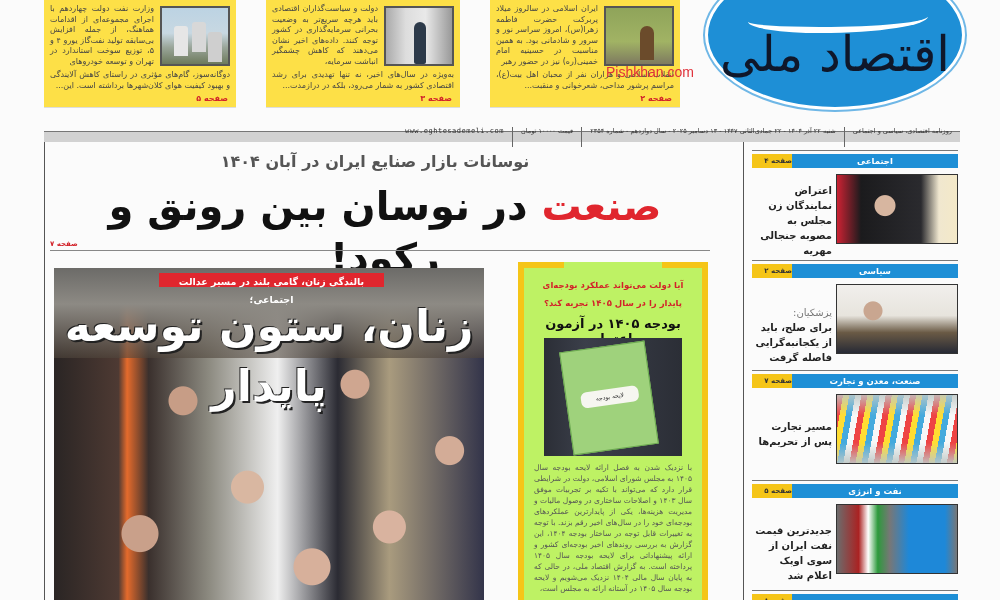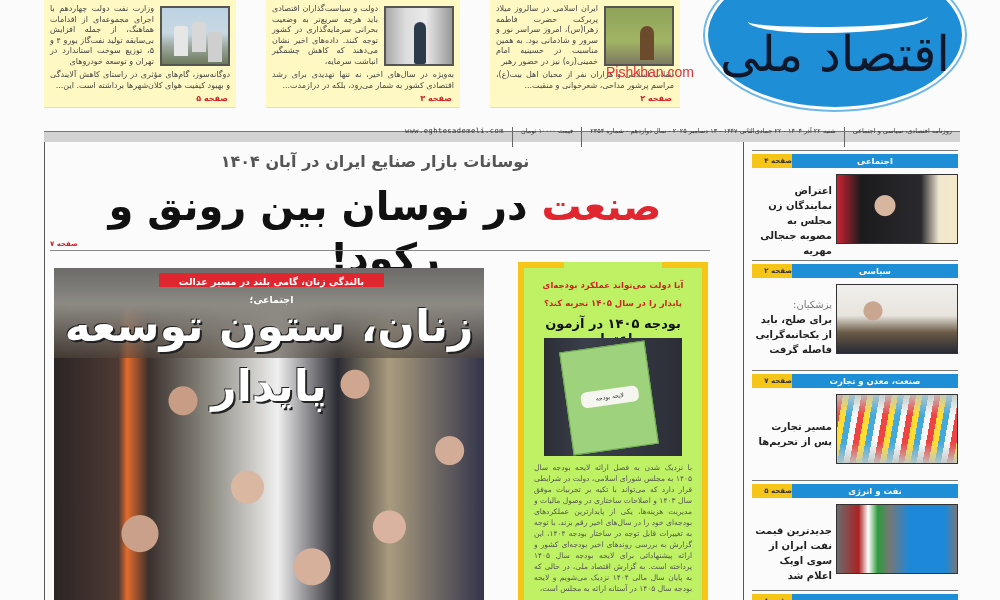--- a/index.html
+++ b/index.html
@@ -1,21 +1,21 @@
 <!DOCTYPE html>
 <html><head>
   <meta charset="utf-8">
   <style>
     * { box-sizing: border-box; margin: 0; padding: 0; }
     html, body { width: 1000px; height: 600px; overflow: hidden; background: #fbfbfb; }
     body { position: relative; font-family: "DejaVu Sans", sans-serif; direction: rtl; color: #222; }
 
     
     .teaser {
-      position: absolute; top: 0; height: 108px; background: #fef9c3;
+      position: absolute; top: 0; height: 108px; background: #fde047;
       border-bottom: 1px solid #ddd; padding: 4px 6px;
     }
     .teaser .tz-img {
       position: absolute; top: 6px; right: 6px; width: 70px; height: 60px;
       border: 2px solid #555;
     }
     .teaser .tz-text {
       position: absolute; top: 4px; right: 82px; left: 6px;
       font-size: 8px; line-height: 10.5px; color: #444; text-align: justify;
     }
@@ -274,21 +274,21 @@
       <span>اعتراض نمایندگان زن مجلس به مصوبه جنجالی مهریه</span>
     </div>
   </div>
 
   <div class="side-section">
     <div class="side-head">
       <div class="side-title">سیاسی</div>
       <div class="side-page">صفحه ۲</div>
     </div>
     <div class="side-img img-president"></div>
-    <div class="side-text" style="top:36px;">
+    <div class="side-text" style="top:44px;">
       <span class="st-lead">پزشکیان:</span>
       <span>برای صلح، باید از یکجانبه‌گرایی فاصله گرفت</span>
     </div>
   </div>
 
   <div class="side-section">
     <div class="side-head">
       <div class="side-title">صنعت، معدن و تجارت</div>
       <div class="side-page">صفحه ۷</div>
     </div>

